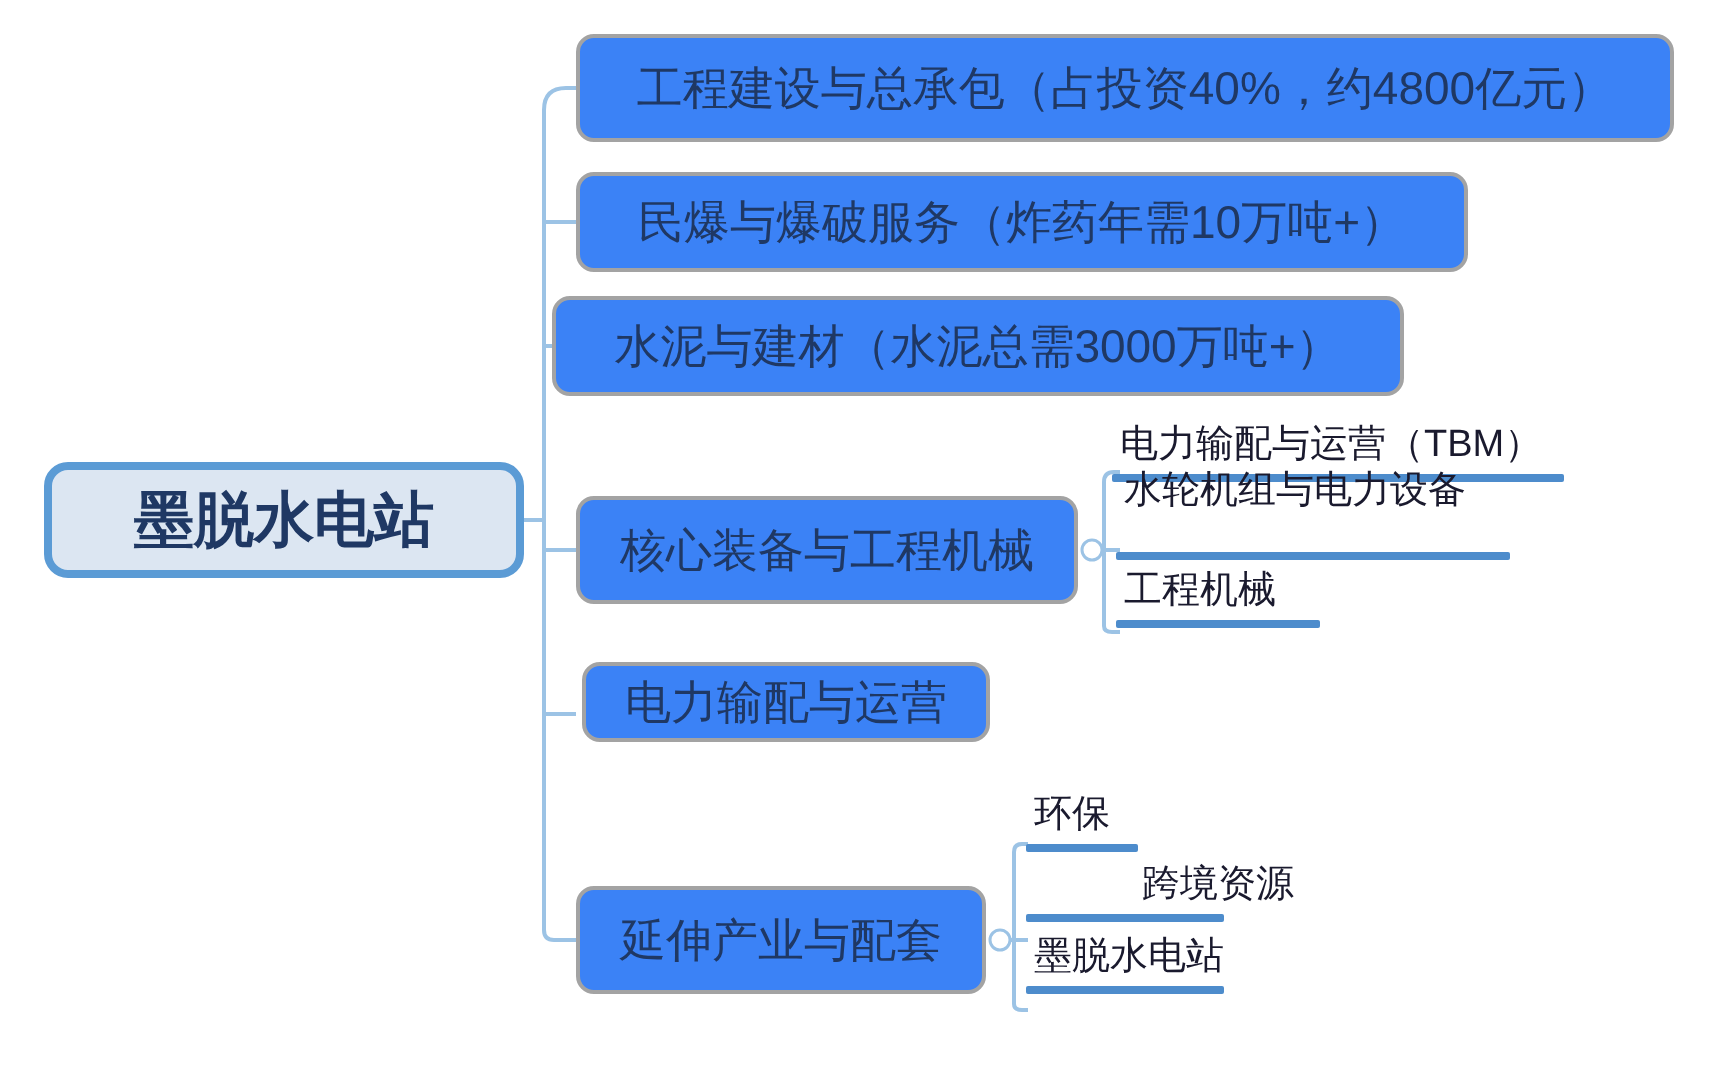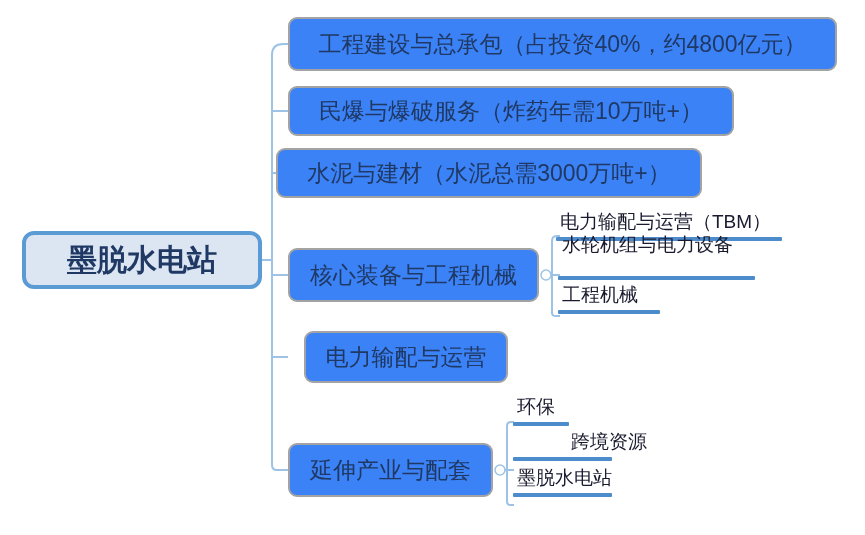--- a/index.html
+++ b/index.html
@@ -104,21 +104,21 @@
       <div class="node branch" style="left: 288px; top: 17px; width: 549px; height: 54px;">工程建设与总承包（占投资40%，约4800亿元）</div>
       <div class="node branch" style="left: 288px; top: 86px; width: 446px; height: 50px;">民爆与爆破服务（炸药年需10万吨+）</div>
       <div class="node branch" style="left: 276px; top: 148px; width: 426px; height: 50px;">水泥与建材（水泥总需3000万吨+）</div>
       <div class="node branch" style="left: 288px; top: 248px; width: 251px; height: 54px;">核心装备与工程机械</div>
       <div class="leaf" style="left: 556px; top: 209px; width: 226px; height: 28px;">电力输配与运营（TBM）</div>
       <div class="leaf-underline" style="left: 556px; top: 237px; width: 226px;"></div>
       <div class="leaf" style="left: 558px; top: 232px; width: 197px; height: 28px;">水轮机组与电力设备</div>
       <div class="leaf-underline" style="left: 558px; top: 276px; width: 197px;"></div>
       <div class="leaf" style="left: 558px; top: 282px; width: 102px; height: 28px;">工程机械</div>
       <div class="leaf-underline" style="left: 558px; top: 310px; width: 102px;"></div>
-      <div class="node branch" style="left: 304px; top: 331px; width: 204px; height: 52px;">电力输配与运营</div>
+      <div class="node branch" style="left: 291px; top: 331px; width: 204px; height: 40px;">电力输配与运营</div>
       <div class="node branch" style="left: 288px; top: 443px; width: 205px; height: 54px;">延伸产业与配套</div>
       <div class="leaf" style="left: 513px; top: 396px; width: 56px; height: 26px;">环保</div>
       <div class="leaf-underline" style="left: 513px; top: 422px; width: 56px;"></div>
       <div class="leaf" style="left: 535px; top: 431px; width: 99px; height: 26px; margin-left: 32px;">跨境资源</div>
       <div class="leaf-underline" style="left: 513px; top: 457px; width: 99px;"></div>
       <div class="leaf" style="left: 513px; top: 467px; width: 99px; height: 26px;">墨脱水电站</div>
       <div class="leaf-underline" style="left: 513px; top: 493px; width: 99px;"></div>
     </div>
 
 </div>

